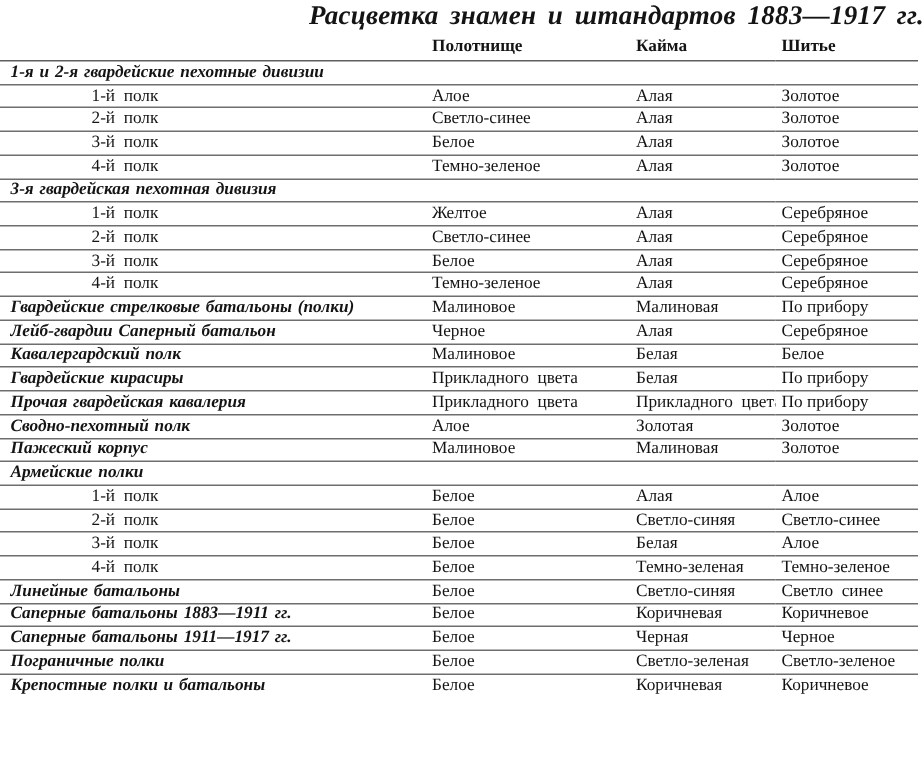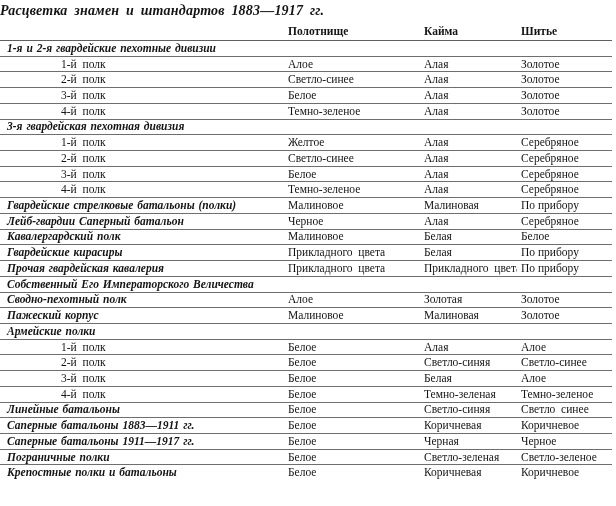--- a/index.html
+++ b/index.html
@@ -12,24 +12,24 @@
   }
   .page {
     width: 616px;
     height: 506px;
     background: #ffffff;
     color: #141414;
     font-family: "Liberation Serif", "DejaVu Serif", serif;
     box-sizing: border-box;
   }
   .doc-title {
-    text-align: left;
+    text-align: right;
     font-weight: bold;
     font-style: italic;
-    font-size: 14px;
+    font-size: 18px;
     line-height: 17px;
     padding-top: 2px;
     word-spacing: 3px;
     letter-spacing: 0.2px;
   }
   table.flag-table {
     border-collapse: collapse;
     table-layout: fixed;
     width: 612px;
     margin-left: 0;
@@ -180,26 +180,20 @@
           <td class="cloth-cell">Прикладного&nbsp; цвета</td>
           <td class="kaima-cell">Белая</td>
           <td class="shityo-cell">По прибору</td>
         </tr>
         <tr class="row-named">
           <td class="name-cell">Прочая гвардейская кавалерия</td>
           <td class="cloth-cell">Прикладного&nbsp; цвета</td>
           <td class="kaima-cell">Прикладного&nbsp; цвета</td>
           <td class="shityo-cell">По прибору</td>
         </tr>
-        <tr class="row-section">
-          <td class="name-cell">Собственный Его Императорского Величества</td>
-          <td class="cloth-cell"></td>
-          <td class="kaima-cell"></td>
-          <td class="shityo-cell"></td>
-        </tr>
         <tr class="row-named">
           <td class="name-cell">Сводно-пехотный полк</td>
           <td class="cloth-cell">Алое</td>
           <td class="kaima-cell">Золотая</td>
           <td class="shityo-cell">Золотое</td>
         </tr>
         <tr class="row-named">
           <td class="name-cell">Пажеский корпус</td>
           <td class="cloth-cell">Малиновое</td>
           <td class="kaima-cell">Малиновая</td>

